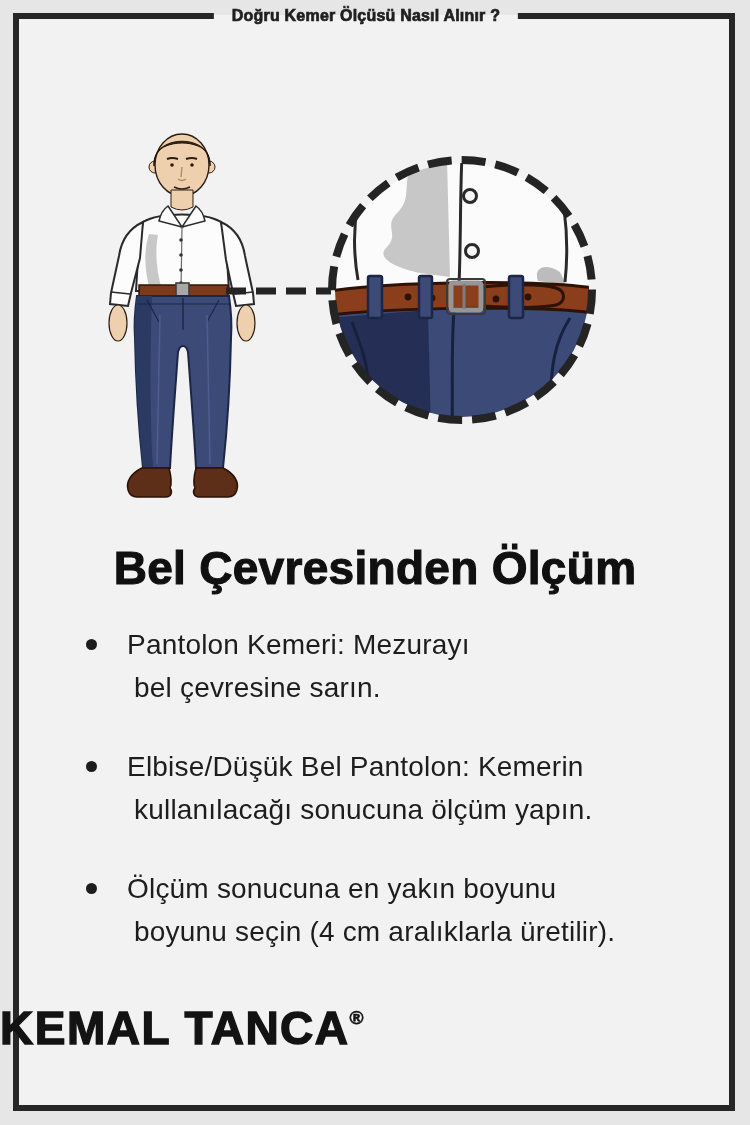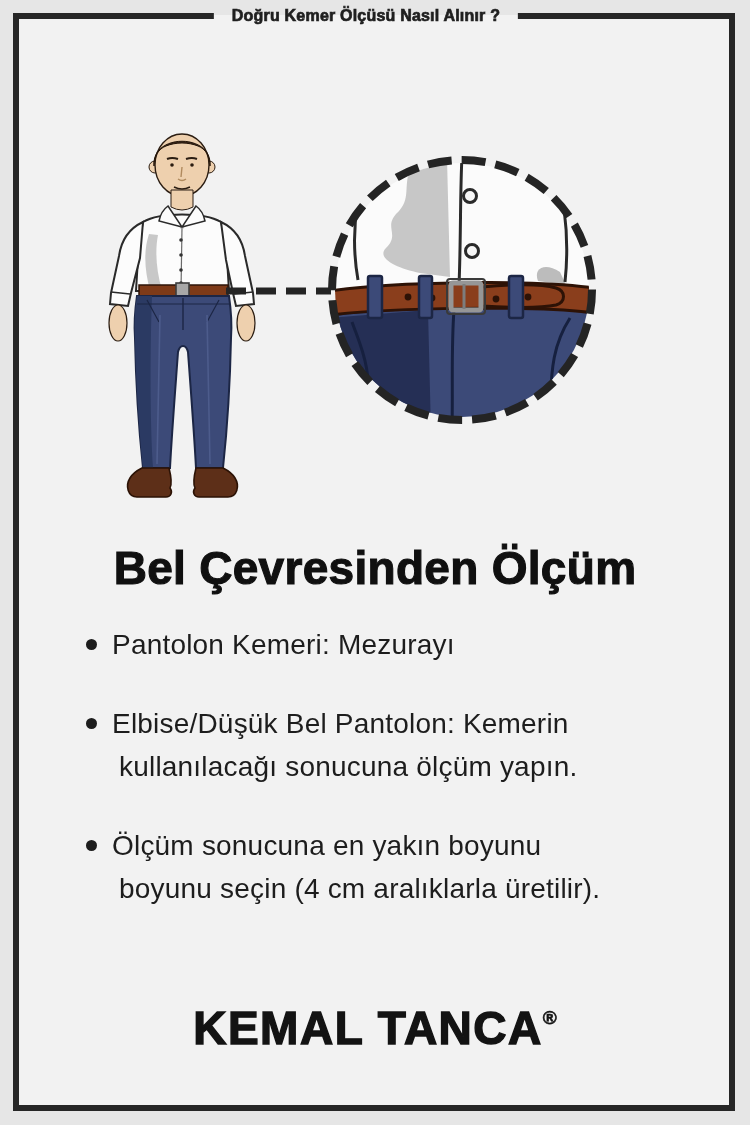--- a/index.html
+++ b/index.html
@@ -20,26 +20,26 @@
     -webkit-text-stroke:.7px #1f1f1f;
     background:linear-gradient(to bottom,#e6e6e6 0 46%,#f2f2f2 46% 100%);
   }
   .illustration{position:absolute;left:0;top:0;width:750px;height:540px;}
   .section-heading{
     position:absolute;top:541px;left:0;right:0;text-align:center;
     font-size:46px;font-weight:bold;color:#101010;letter-spacing:.3px;
     -webkit-text-stroke:1.1px #101010;
   }
   .bullets{position:absolute;top:623px;left:86px;right:50px;}
-  .bullet{display:flex;gap:15px;margin-bottom:36px;}
+  .bullet{display:flex;gap:30px;margin-bottom:36px;}
   .bullet-dot{flex:none;width:11px;height:11px;border-radius:50%;background:#1d1d1d;margin-top:16px;}
   .bullet-text{font-size:28px;line-height:43px;color:#1d1d1d;letter-spacing:.2px;}
   .bullet-line2{display:block;padding-left:7px;}
   .brand-logo{
-    position:absolute;top:1001px;left:0;right:0;text-align:center;
+    position:absolute;top:1001px;left:0;right:0;text-align:left;
     font-size:46px;font-weight:bold;color:#131313;letter-spacing:1.5px;
     -webkit-text-stroke:1.4px #131313;
   }
   .brand-logo sup{font-size:19px;letter-spacing:0;position:relative;top:-4px;-webkit-text-stroke:.6px #131313;}
 </style>
 </head>
 <body>
 
 <div class="frame"></div>
 
@@ -150,20 +150,21 @@
   </g>
 </svg>
 
 <div class="section-heading">Bel Çevresinden Ölçüm</div>
 
 <div class="bullets">
   <div class="bullet">
     <span class="bullet-dot"></span>
     <div class="bullet-text">
       <span>Pantolon Kemeri: Mezurayı</span>
+      <span class="bullet-line2">bel çevresine sarın.</span>
     </div>
   </div>
   <div class="bullet">
     <span class="bullet-dot"></span>
     <div class="bullet-text">
       <span>Elbise/Düşük Bel Pantolon: Kemerin</span>
       <span class="bullet-line2">kullanılacağı sonucuna ölçüm yapın.</span>
     </div>
   </div>
   <div class="bullet">

